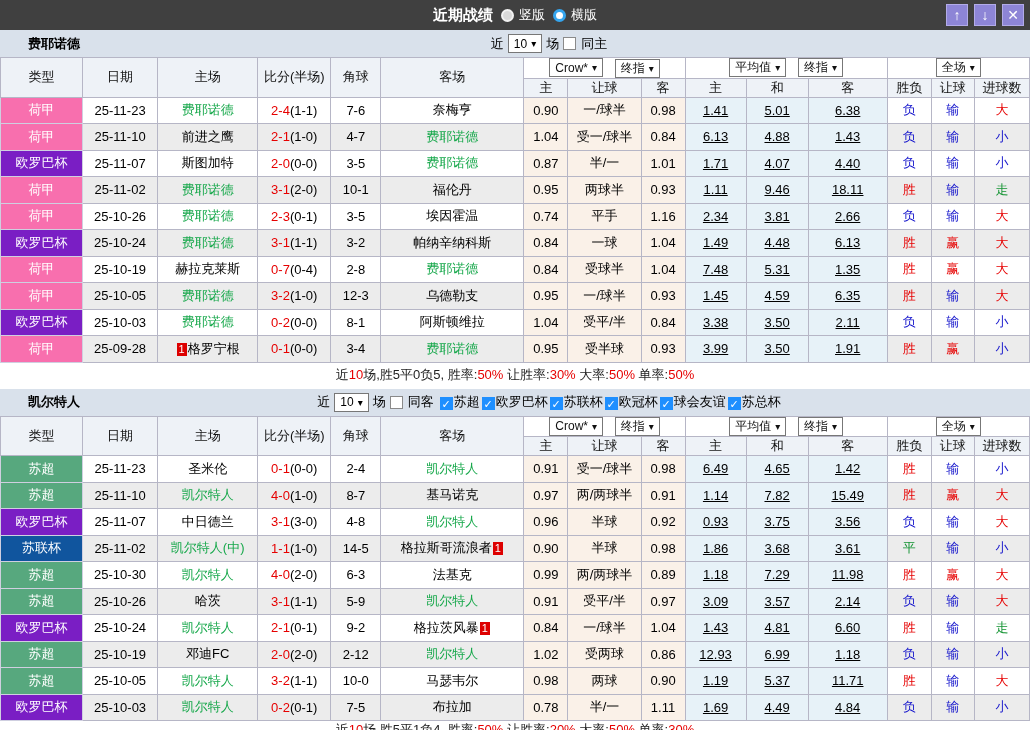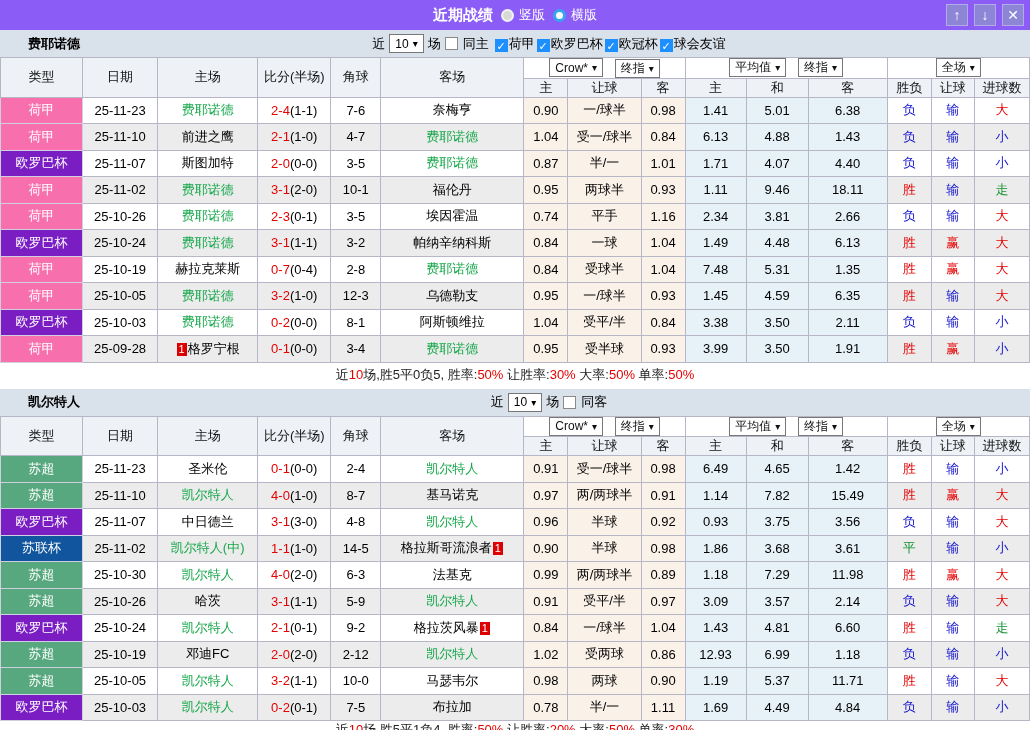--- a/index.html
+++ b/index.html
@@ -1,20 +1,20 @@
 <!DOCTYPE html>
 <html><head>
 <meta charset="utf-8">
 <style>
   * { box-sizing: border-box; margin: 0; padding: 0; }
   html,body { width:1030px; height:730px; overflow:hidden; background:#fff;
     font-family:"Liberation Sans","DejaVu Sans",sans-serif; }
 
   
-  .titlebar { height:30px; background:#8b5cf6; position:relative;
+  .titlebar { height:30px; background:#404040; position:relative;
     display:flex; align-items:center; justify-content:center; }
   .title-group { display:flex; align-items:center; gap:8px; }
   .title { color:#fff; font-size:15px; font-weight:bold; }
   .radio { width:13px; height:13px; border-radius:50%; display:inline-block; cursor:pointer; }
   .radio.on  { background:#d9d9d9; border:2px solid #f2f2f2; }
   .radio.off { background:#fff; border:3px solid #35a5ee; }
   .radio-label { color:#fff; font-size:13px; margin-left:-3px; }
   .tb-buttons { position:absolute; right:6px; top:4px; display:flex; gap:6px; }
   .tb-btn { width:22px; height:22px; background:#8d85d6; border:1px solid #b2abe8;
     color:#fff; font-size:14px; font-weight:bold; display:flex; align-items:center;
@@ -40,21 +40,21 @@
     font-size:13px; font-weight:normal; overflow:hidden; white-space:nowrap; padding:0; }
   .data-table thead tr.h1 th { height:20px; }
   .data-table thead tr.h2 th { height:16px; }
   .data-table thead th { background:#eef2f7; color:#111; }
   .data-table thead th.sel-cell { background:#fff; }
   .sel-cell .sel { margin:0 4px; }
   .data-table tbody tr { height:26.5px; }
   .data-table tbody tr:nth-child(even) td { background:#ececec; }
   .data-table tbody tr:nth-child(odd) td { background:#fff; }
   .data-table tbody td.crow { background:#faf1e8 !important; }
-  .data-table tbody td.avg  { background:#e7f2f8 !important; }
+  .data-table tbody td.avg  { background:#e7f2f8 !important;text-decoration:underline; }
   td.c-league { color:#fff !important; border-color:#cfcfe0; }
   .team { color:#000; cursor:pointer; }
   .team.main { color:#17a84b; }
   .sc { color:#e60000; cursor:pointer; }
   .half { color:#000; }
   .badge { display:inline-block; background:#dd0000; color:#fff; font-size:11px;
     line-height:13px; padding:0 2px; margin:0 1px; }
   td.c-res { font-weight:normal; }
 
   
@@ -90,21 +90,20 @@
   <span class="team-name">费耶诺德</span>
   <div class="filter-center">
     <span>近</span>
     <span class="sel">
         <span>10</span>
         <span class="caret">▾</span>
       </span>
     <span>场</span>
     <span class="cb"></span>
     <span class="cb-label">同主</span>
-    <span><span class="cb on">✓</span><span class="cb-label">荷甲</span><span class="cb on">✓</span><span class="cb-label">欧罗巴杯</span><span class="cb on">✓</span><span class="cb-label">欧冠杯</span><span class="cb on">✓</span><span class="cb-label">球会友谊</span></span>
   </div>
 </div>
 
 <table class="data-table">
   <colgroup>
     <col style="width:82px">
       <col style="width:75px">
       <col style="width:100px">
       <col style="width:73px">
       <col style="width:50px">
@@ -345,20 +344,21 @@
   <span class="team-name">凯尔特人</span>
   <div class="filter-center">
     <span>近</span>
     <span class="sel">
         <span>10</span>
         <span class="caret">▾</span>
       </span>
     <span>场</span>
     <span class="cb"></span>
     <span class="cb-label">同客</span>
+    <span><span class="cb on">✓</span><span class="cb-label">苏超</span><span class="cb on">✓</span><span class="cb-label">欧罗巴杯</span><span class="cb on">✓</span><span class="cb-label">苏联杯</span><span class="cb on">✓</span><span class="cb-label">欧冠杯</span><span class="cb on">✓</span><span class="cb-label">球会友谊</span><span class="cb on">✓</span><span class="cb-label">苏总杯</span></span>
   </div>
 </div>
 
 <table class="data-table">
   <colgroup>
     <col style="width:82px">
       <col style="width:75px">
       <col style="width:100px">
       <col style="width:73px">
       <col style="width:50px">

